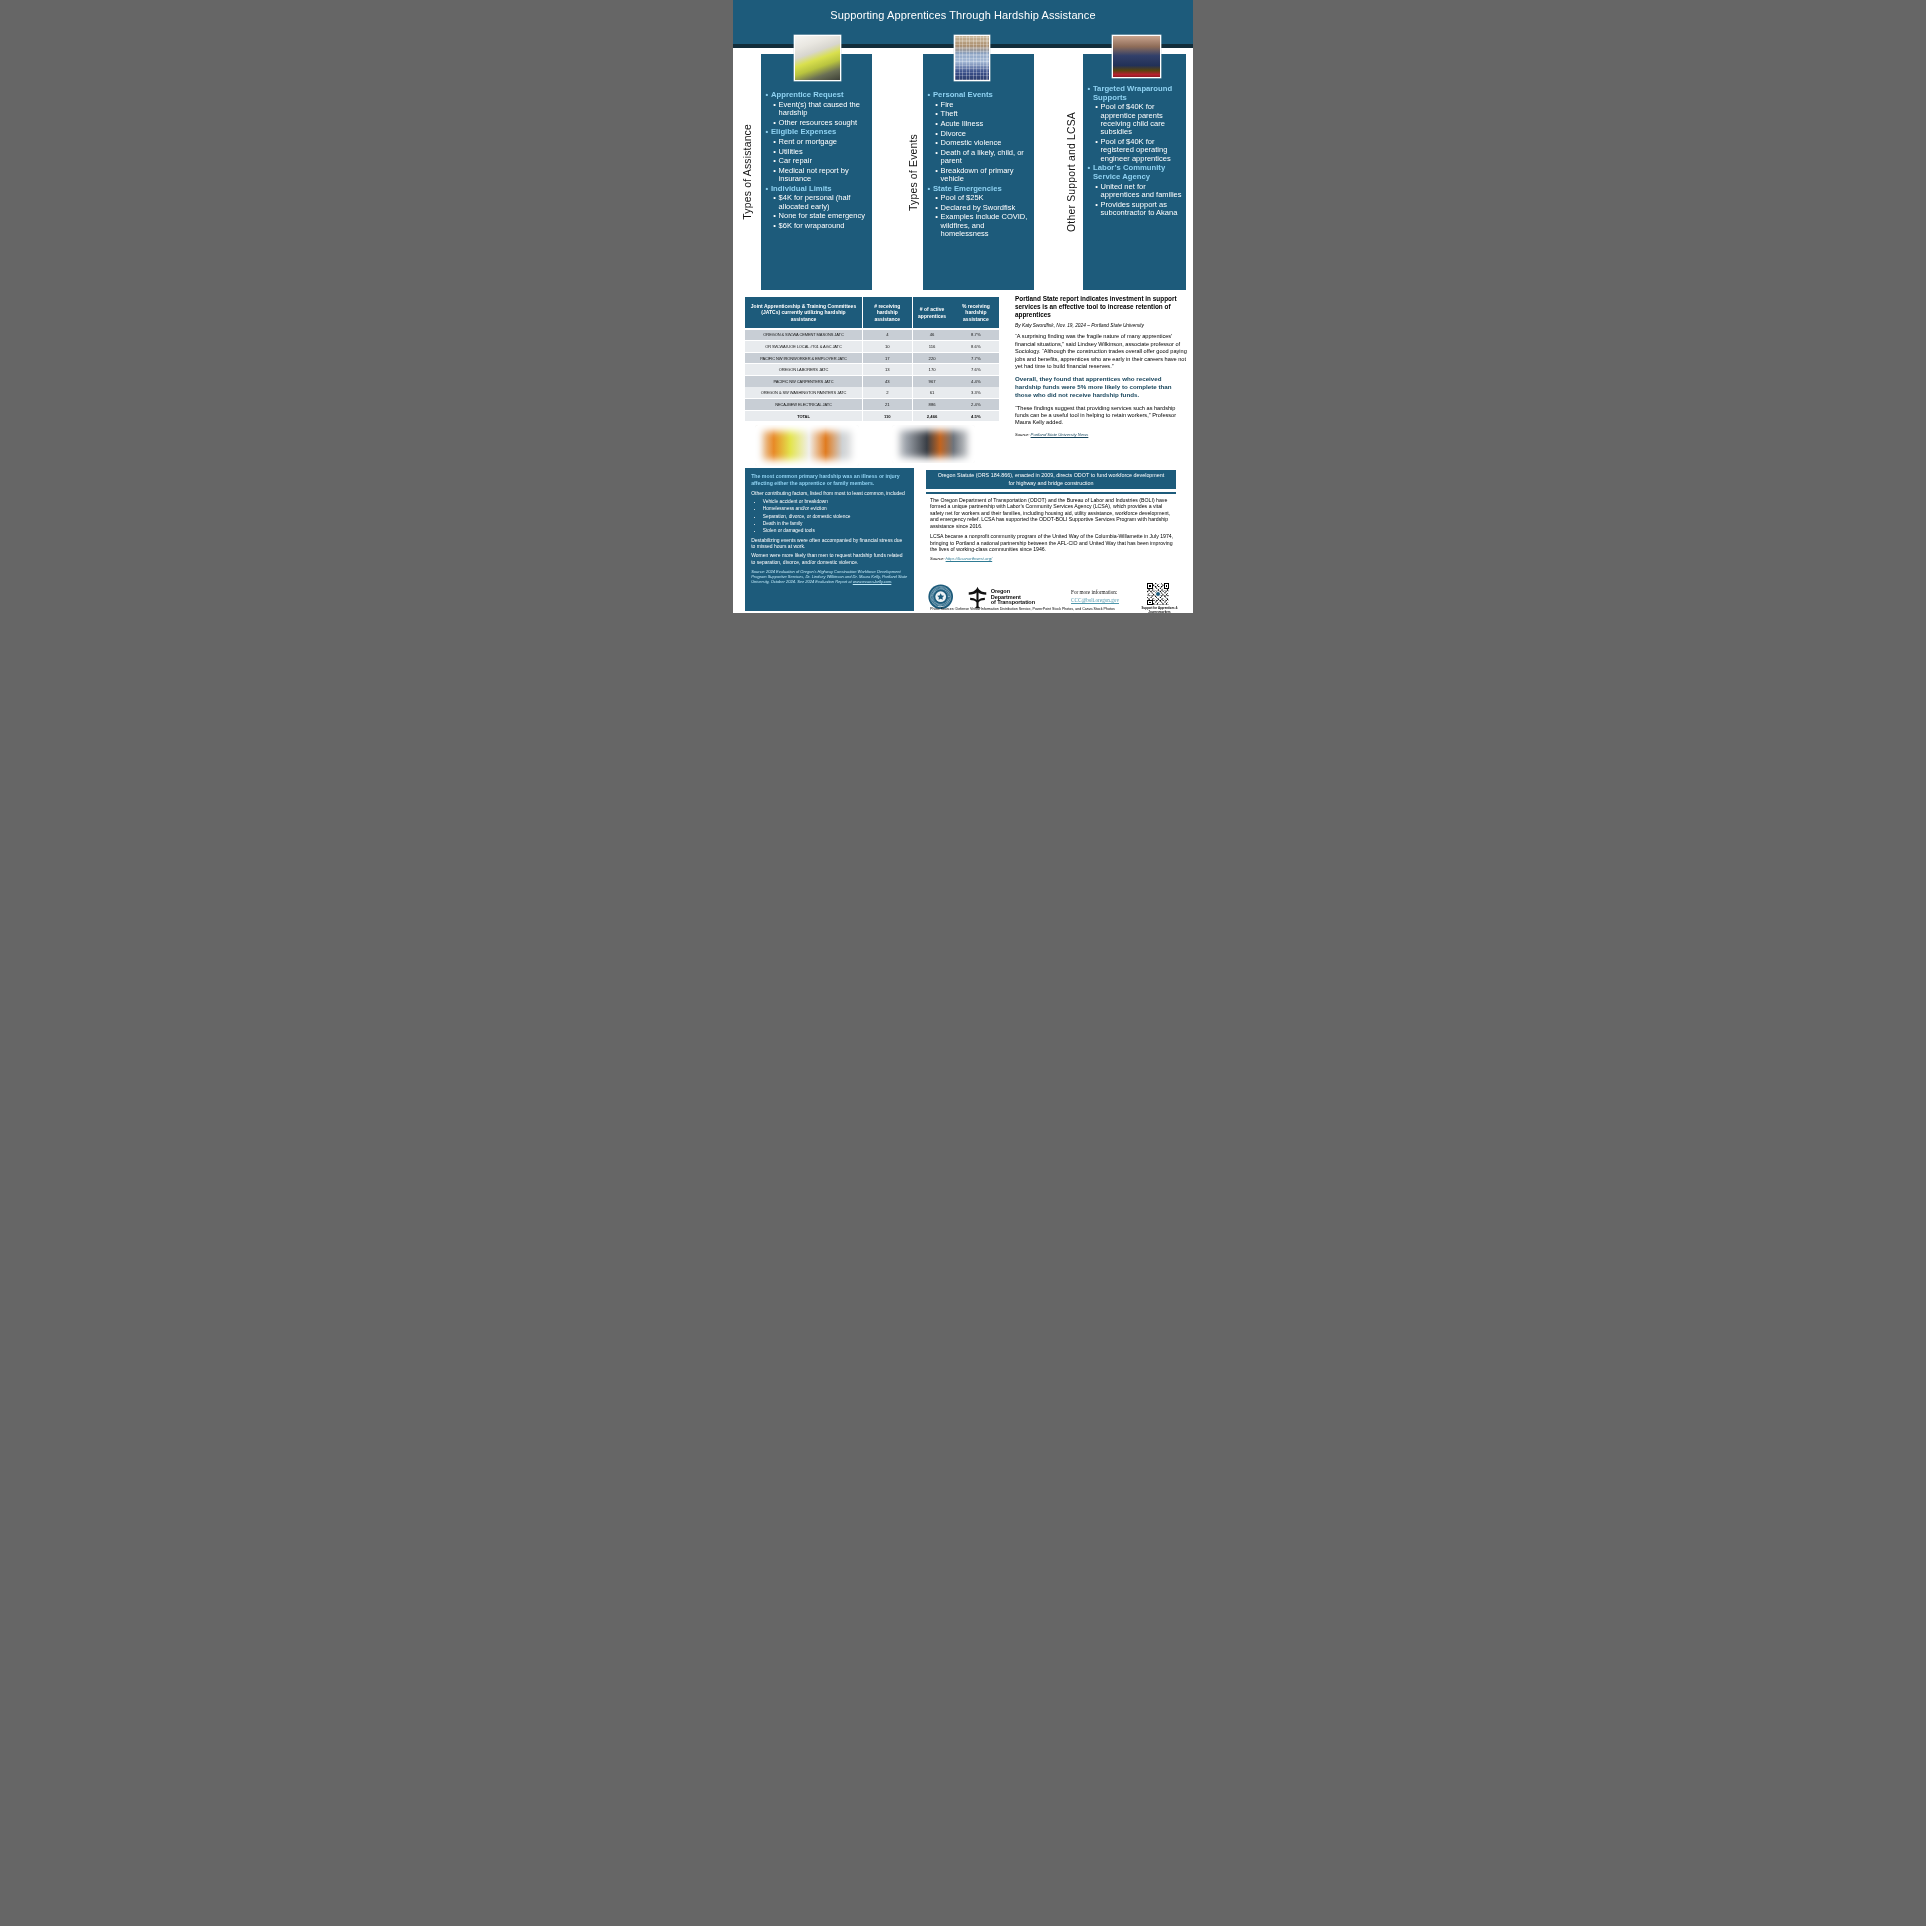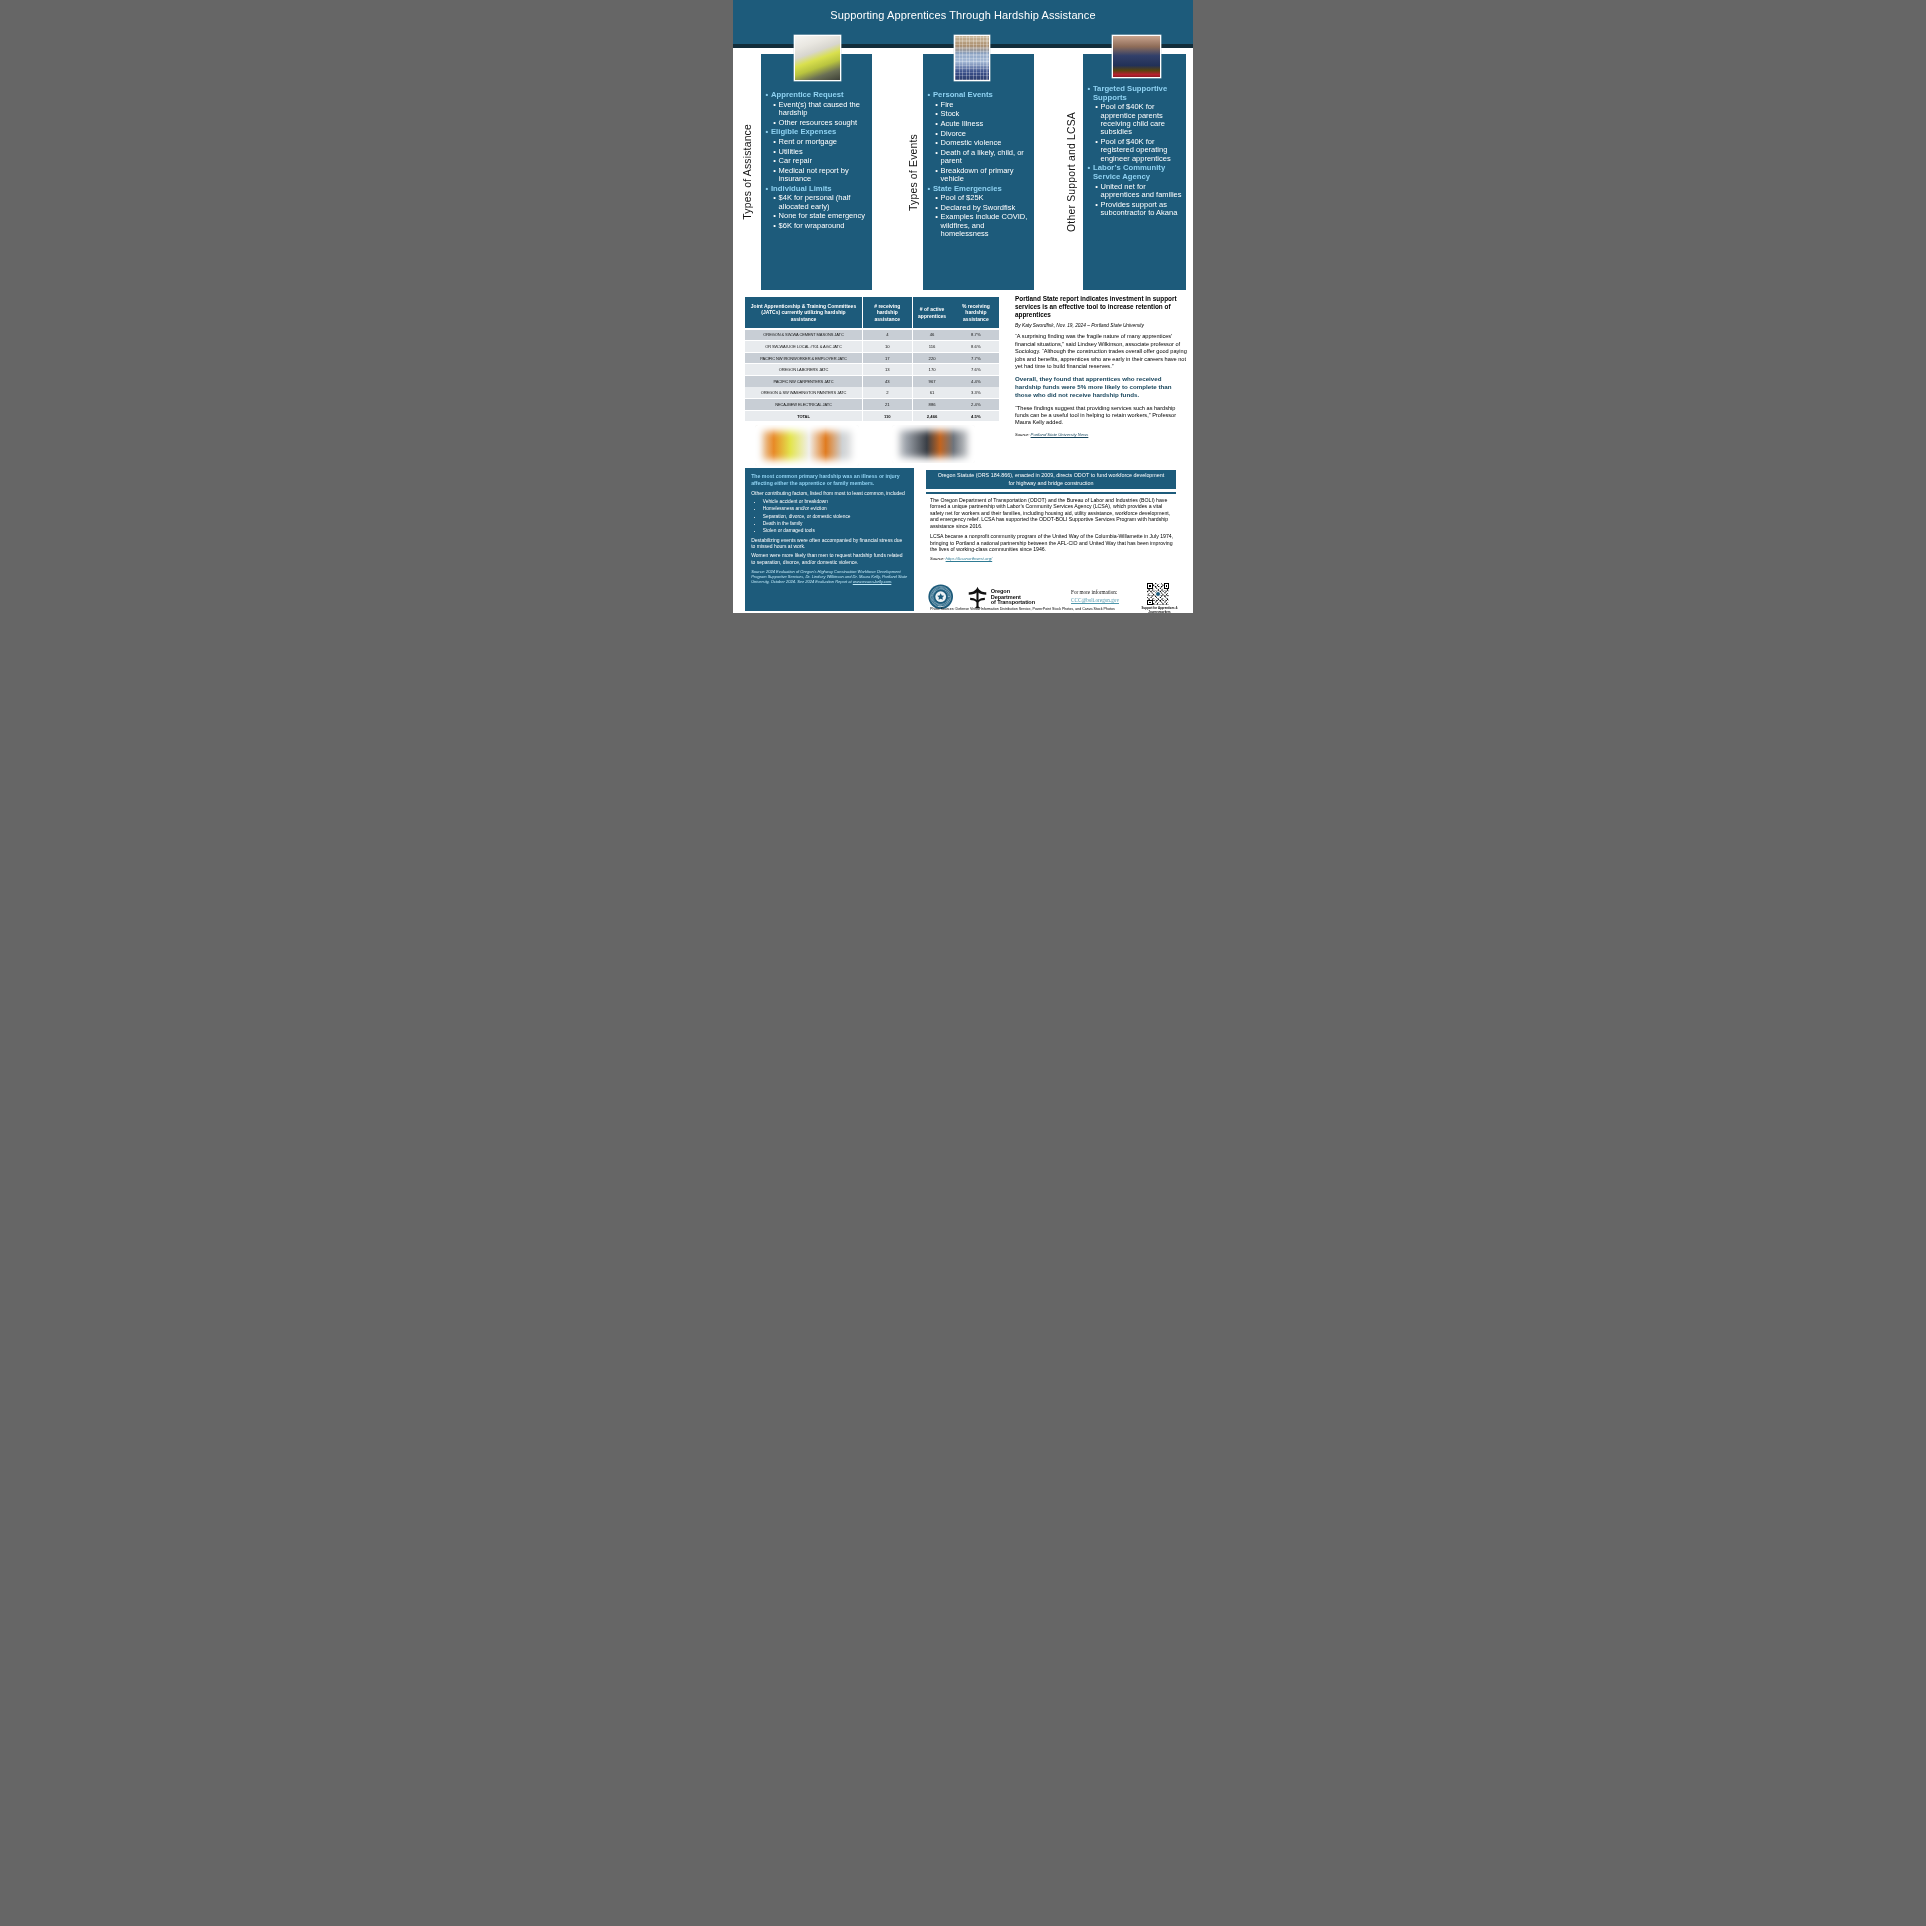--- a/index.html
+++ b/index.html
@@ -177,21 +177,21 @@
       <div class="l1">
         <span class="b1">•</span>
         <span class="ht">Personal Events</span>
       </div>
       <div class="l2">
         <span class="b2">•</span>
         <span class="it">Fire</span>
       </div>
       <div class="l2">
         <span class="b2">•</span>
-        <span class="it">Stock</span>
+        <span class="it">Theft</span>
       </div>
       <div class="l2">
         <span class="b2">•</span>
         <span class="it">Acute Illness</span>
       </div>
       <div class="l2">
         <span class="b2">•</span>
         <span class="it">Divorce</span>
       </div>
       <div class="l2">
@@ -219,21 +219,21 @@
         <span class="it">Declared by Swordfisk</span>
       </div>
       <div class="l2">
         <span class="b2">•</span>
         <span class="it">Examples include COVID, wildfires, and homelessness</span>
       </div>
     </section>
   <section class="colbox" id="colbox2">
       <div class="l1">
         <span class="b1">•</span>
-        <span class="ht">Targeted Supportive Supports</span>
+        <span class="ht">Targeted Wraparound Supports</span>
       </div>
       <div class="l2">
         <span class="b2">•</span>
         <span class="it">Pool of $40K for apprentice parents receiving child care subsidies</span>
       </div>
       <div class="l2">
         <span class="b2">•</span>
         <span class="it">Pool of $40K for registered operating engineer apprentices</span>
       </div>
       <div class="l1">

